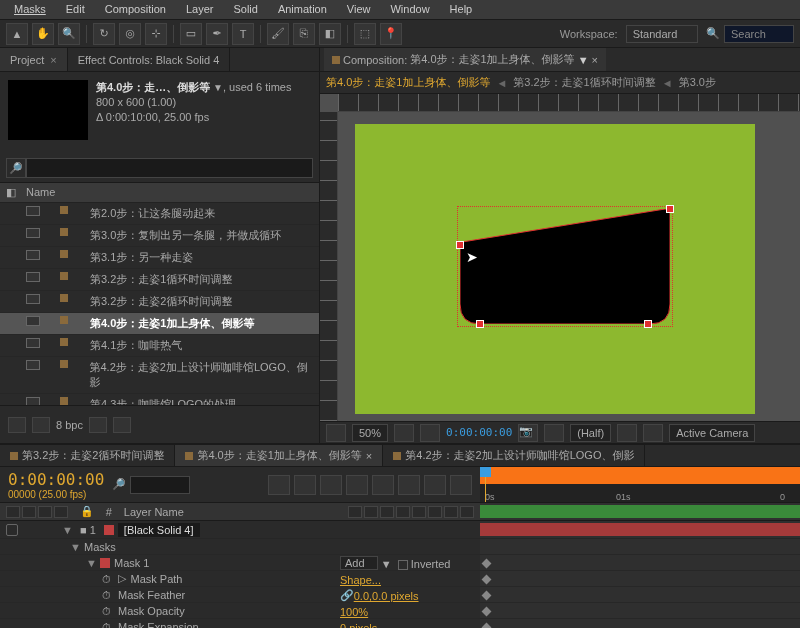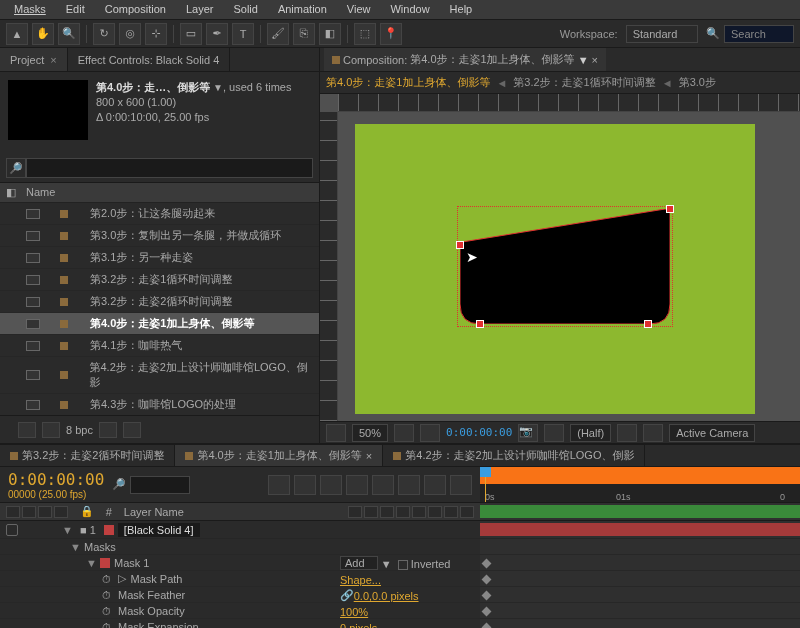--- a/index.html
+++ b/index.html
@@ -22,26 +22,26 @@
 .proj-info{padding:8px;display:flex;gap:8px;height:80px}
 .thumb{width:80px;height:60px;background:#000}
 .proj-meta{flex:1;font-size:10px;line-height:14px}
 .proj-meta b{color:#ddd}
 .proj-search{margin:6px 6px 4px;display:flex}
 .proj-search input{flex:1;background:#1a1a1a;border:1px solid #444;padding:3px;color:#aaa}
 .proj-search .sicon{width:20px;background:#2a2a2a;border:1px solid #444;display:flex;align-items:center;justify-content:center}
 .proj-header{background:#3a3a3a;padding:3px 6px;display:flex;border-top:1px solid #1a1a1a;border-bottom:1px solid #222}
 .proj-header .col1{width:20px}
 .proj-list{flex:1;overflow:hidden}
-.proj-item{padding:3px 6px 3px 26px;display:flex;align-items:center;gap:20px;border-bottom:1px solid #262626}
+.proj-item{padding:3px 6px 3px 26px;display:flex;gap:20px;border-bottom:1px solid #262626}
 .proj-item.sel{background:#555;color:#fff}
 .proj-item.sel b{color:#fff}
 .comp-icon{width:14px;height:10px;background:#333;border:1px solid #666;display:inline-block}
 .proj-item .sq{width:8px;height:8px;background:#8a6a3c;display:inline-block;margin-right:2px}
-.proj-footer{height:28px;background:#2a2a2a;border-top:1px solid #1a1a1a;display:flex;align-items:center;padding:0 18px;gap:6px}
+.proj-footer{height:38px;background:#2a2a2a;border-top:1px solid #1a1a1a;display:flex;align-items:center;padding:0 8px;gap:6px}
 .proj-footer .fbtn{width:18px;height:16px;background:#333;border:1px solid #444}
 .right-panel{flex:1;background:#2a2a2a;display:flex;flex-direction:column}
 .comp-tabs{height:24px;display:flex;align-items:center;background:#2a2a2a;border-bottom:1px solid #1a1a1a;padding-left:4px}
 .ctab{padding:4px 8px;background:#333;color:#ccc;display:flex;align-items:center;gap:3px}
 .ctab .sq{width:8px;height:8px;background:#8a6a3c}
 .flowtabs{height:22px;display:flex;align-items:center;background:#2a2a2a;padding:0 6px;gap:6px;border-bottom:1px solid #1a1a1a;font-size:10px;overflow:hidden;white-space:nowrap}
 .flowtabs span{color:#999}
 .flowtabs .active{color:#e0a830}
 .flowtabs .arr{color:#666}
 .viewer{flex:1;background:#505050;position:relative;overflow:hidden}

